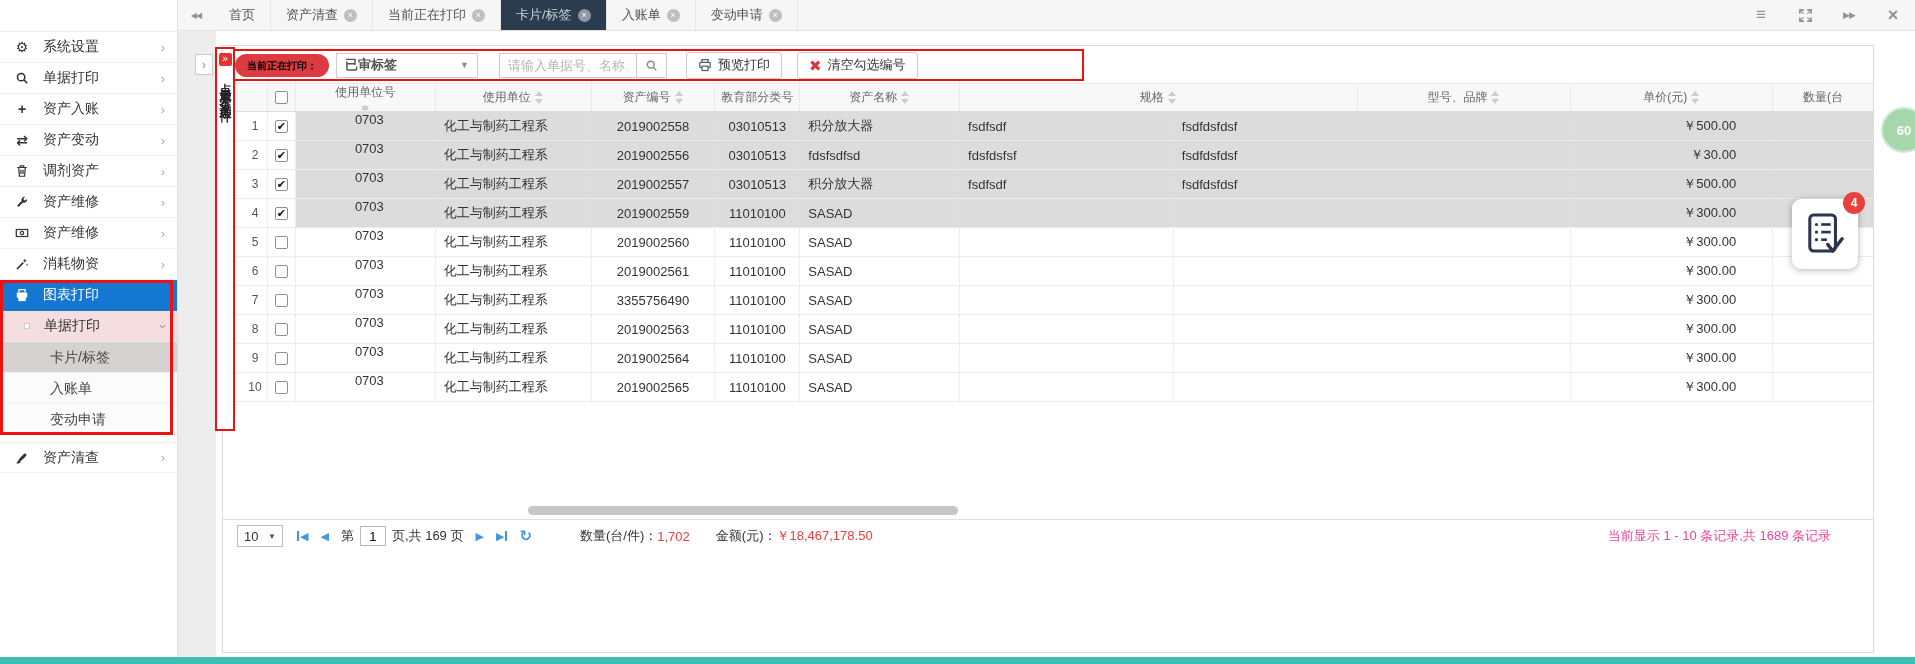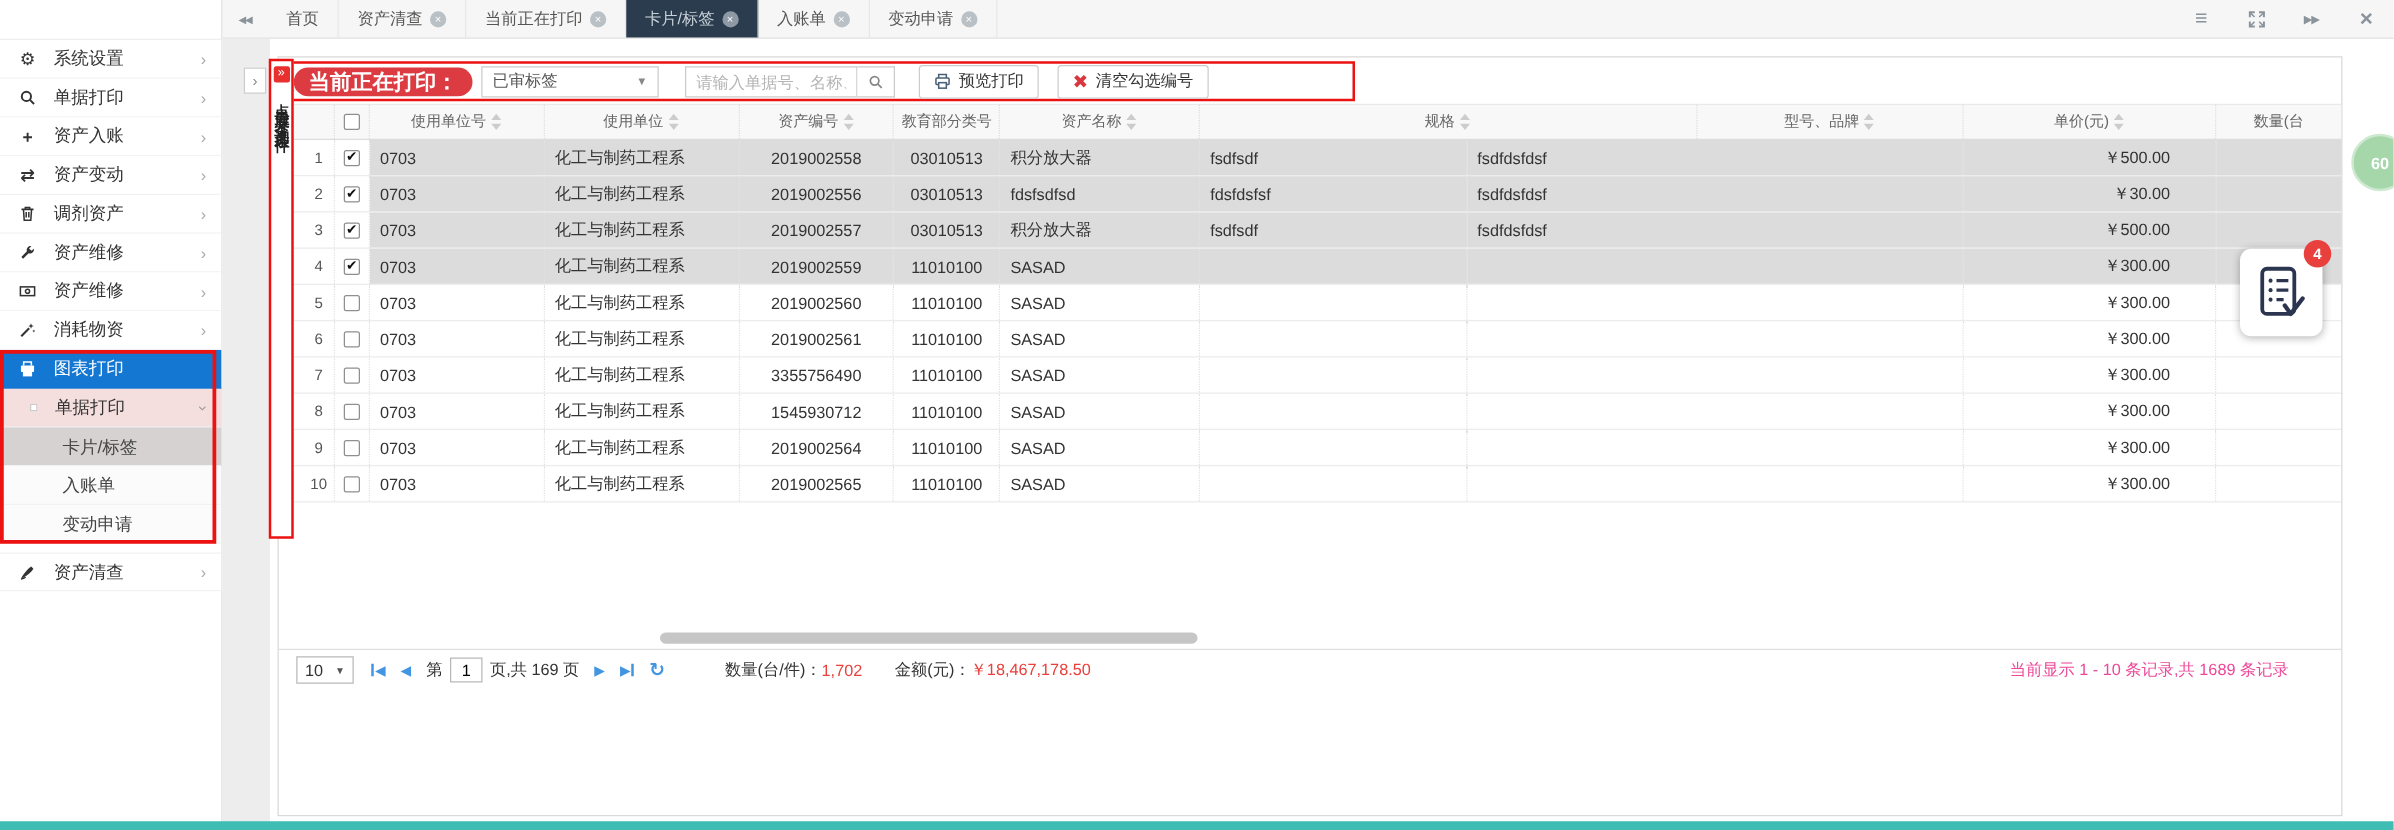--- a/index.html
+++ b/index.html
@@ -63,24 +63,24 @@
   .qs-text{margin-top:7px;writing-mode:vertical-rl;text-orientation:upright;font-size:12px;
            font-weight:700;color:#222;letter-spacing:4px;}
 
   .panel{position:absolute;left:44px;top:14px;width:1652px;height:608px;background:#fff;
          border:1px solid #d9d9d9;}
 
   
   .toolbar{position:relative;height:38px;border-bottom:1px solid #e9e9e9;}
   .red-frame{position:absolute;left:5px;top:3px;width:856px;height:32px;border:2px solid #ec1212;
              display:flex;align-items:center;padding-left:5px;}
-  .pill{background:#dc3c41;color:#ffffff;font-size:17px;font-weight:700;height:23px;line-height:23px;
+  .pill{background:#dc3c41;color:#000000;font-size:10px;font-weight:700;height:23px;line-height:23px;
         padding:0 12px;border-radius:12px;white-space:nowrap;}
   .t-select{margin-left:7px;width:142px;height:25px;border:1px solid #ccc;background:#fff;
-            display:flex;align-items:center;font-size:13px;color:#555;padding:0 8px;cursor:pointer;}
+            display:flex;align-items:center;font-size:13px;color:#555;padding:0 8px;cursor:pointer;font-weight:bold;}
   .t-select .sel-caret{margin-left:auto;color:#888;font-size:9px;}
   .t-input{margin-left:21px;width:138px;height:25px;border:1px solid #ccc;padding:0 8px;
            font-size:13px;color:#333;font-family:inherit;}
   .t-input::placeholder{color:#b5b5b5;}
   .t-search{width:30px;height:25px;border:1px solid #ccc;border-left:none;background:#fff;
             display:flex;align-items:center;justify-content:center;color:#888;cursor:pointer;}
   .t-search svg{width:13px;height:13px;}
   .t-btn{height:27px;border:1px solid #ccc;border-radius:3px;background:#fff;display:flex;
          align-items:center;gap:6px;padding:0 11px;font-size:13px;color:#333;cursor:pointer;}
   .t-btn.preview{margin-left:19px;}
@@ -94,21 +94,21 @@
       border-right:1px dotted #ddd;cursor:pointer;}
   .sort{position:relative;width:9px;height:13px;display:inline-block;}
   .sort::before{content:"";position:absolute;left:0;top:0;border:4px solid transparent;border-bottom:5px solid #ccc;border-top:0;}
   .sort::after{content:"";position:absolute;left:0;bottom:0;border:4px solid transparent;border-top:5px solid #ccc;border-bottom:0;}
   .trow{display:flex;height:29px;border-bottom:1px solid #ececec;}
   .td{display:flex;align-items:center;font-size:13px;color:#333;border-right:1px dotted #e2e2e2;
       overflow:hidden;white-space:nowrap;}
   .trow.checked .td.data{background:#dcdcdc;}
   .col-num{width:25px;justify-content:center;color:#555;font-size:12px;margin-left:20px;}
   .col-cb{width:28px;justify-content:center;}
-  .c0{width:140px;} .c1{width:156px;} .c2{width:124px;} .c3{width:85px;} .c4{width:160px;}
+  .c0{width:140px;flex-direction:column;} .c1{width:156px;} .c2{width:124px;} .c3{width:85px;} .c4{width:160px;}
   .c5{width:214px;} .c6{width:398px;} .c7{width:202px;} .c8{width:100px;border-right:none;}
   .td.a-l{padding-left:8px;justify-content:flex-start;}
   .td.a-c{justify-content:center;}
   .td.a-r{justify-content:flex-end;padding-right:36px;}
   .cb{width:13px;height:13px;border:1px solid #8f8f8f;background:#fff;border-radius:2px;
       font-size:11px;line-height:11px;text-align:center;color:#111;}
   .cb.on{font-weight:700;}
 
   .hscroll{position:absolute;left:305px;top:460px;width:430px;height:9px;border-radius:5px;
            background:#c6c6c6;cursor:pointer;}
@@ -480,21 +480,21 @@
             <div class="td data c7 a-r">￥300.00</div>
             <div class="td data c8 a-l"></div>
           </div>
           <div class="trow">
             <div class="td col-num">8</div>
             <div class="td col-cb">
               <span class="cb"></span>
             </div>
             <div class="td data c0 a-l">0703</div>
             <div class="td data c1 a-l">化工与制药工程系</div>
-            <div class="td data c2 a-c">1545930712</div>
+            <div class="td data c2 a-c">2019002563</div>
             <div class="td data c3 a-c">11010100</div>
             <div class="td data c4 a-l">SASAD</div>
             <div class="td data c5 a-l"></div>
             <div class="td data c6 a-l"></div>
             <div class="td data c7 a-r">￥300.00</div>
             <div class="td data c8 a-l"></div>
           </div>
           <div class="trow">
             <div class="td col-num">9</div>
             <div class="td col-cb">

